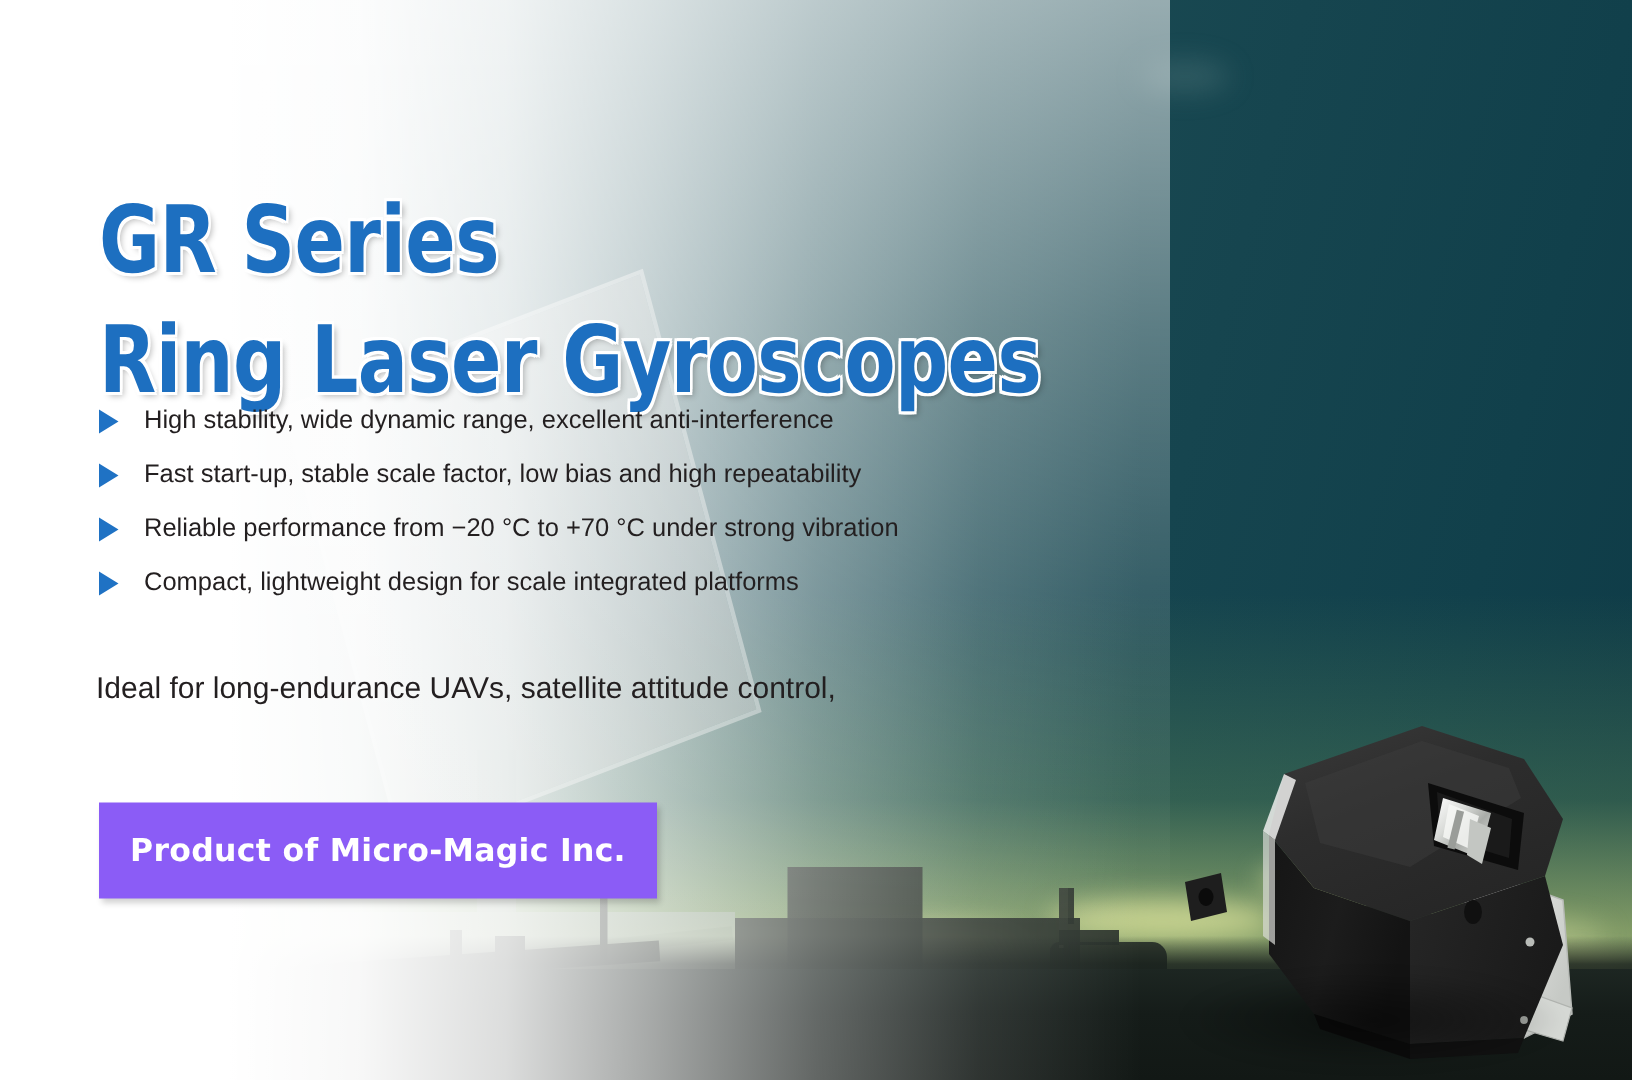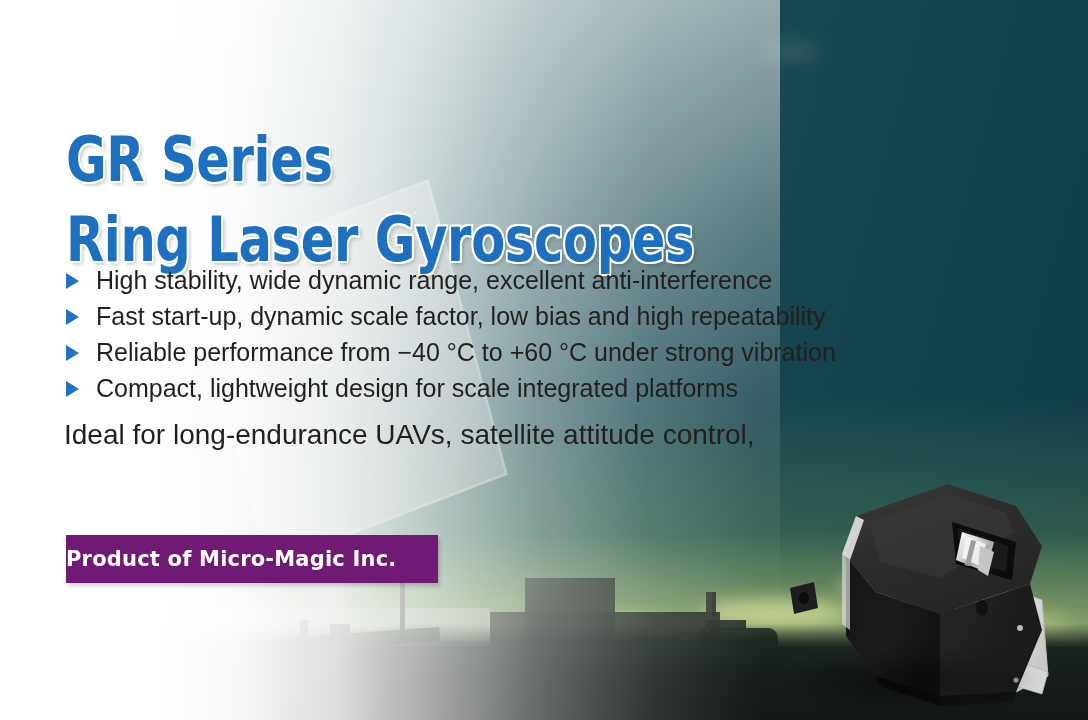--- a/index.html
+++ b/index.html
@@ -184,46 +184,46 @@
   .tri {
     width: 0; height: 0;
     border-left: 13px solid #1f72c4;
     border-top: 8px solid transparent;
     border-bottom: 8px solid transparent;
     margin-top: 5px;
     flex: 0 0 auto;
   }
   .bullet-text {
     margin-left: 17px;
-    font-size: 25px;
+    font-size: 17px;
     line-height: 24px;
     color: #231f20;
     white-space: nowrap;
   }
 
   .lede {
     position: absolute;
     left: 64px;
-    top: 420px;
-    font-size: 28px;
+    top: 444px;
+    font-size: 20px;
     line-height: 30px;
     color: #231f20;
     white-space: nowrap;
   }
 
   .cta {
     position: absolute;
     left: 66px;
     top: 535px;
     width: 372px;
-    height: 48px;
-    background: #701a75;
+    height: 64px;
+    background: #8b5cf6;
     display: flex;
     align-items: center;
-    justify-content: flex-start;
+    justify-content: center;
     box-shadow: 2px 3px 4px rgba(0,0,0,0.18);
   }
   .cta-label {
     color: #ffffff;
     font-family: "DejaVu Sans", sans-serif;
     font-weight: bold;
     font-size: 21px;
     letter-spacing: 0.2px;
     white-space: nowrap;
   }
@@ -301,25 +301,25 @@
       <span class="l2">Ring Laser Gyroscopes</span>
     </h1>
 
     <ul class="bullets" style="list-style:none;margin:0;padding:0;">
       <li class="bullet-row">
         <span class="tri"></span>
         <span class="bullet-text">High stability, wide dynamic range, excellent anti-interference</span>
       </li>
       <li class="bullet-row">
         <span class="tri"></span>
-        <span class="bullet-text">Fast start-up, dynamic scale factor, low bias and high repeatability</span>
+        <span class="bullet-text">Fast start-up, stable scale factor, low bias and high repeatability</span>
       </li>
       <li class="bullet-row">
         <span class="tri"></span>
-        <span class="bullet-text">Reliable performance from −40 °C to +60 °C under strong vibration</span>
+        <span class="bullet-text">Reliable performance from −20 °C to +70 °C under strong vibration</span>
       </li>
       <li class="bullet-row">
         <span class="tri"></span>
         <span class="bullet-text">Compact, lightweight design for scale integrated platforms</span>
       </li>
     </ul>
 
     <p class="lede" style="margin:0;">
       <span>Ideal for long-endurance UAVs, satellite attitude control,</span><br>
     </p>

